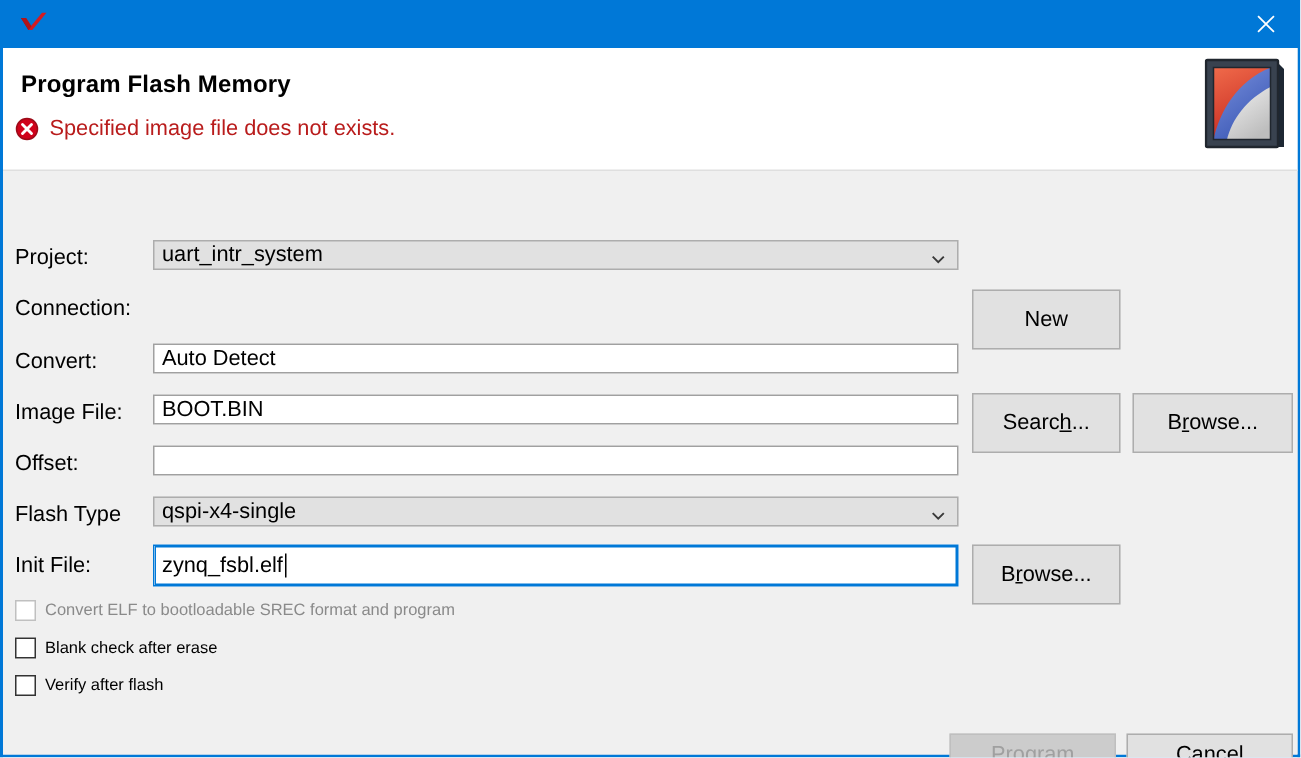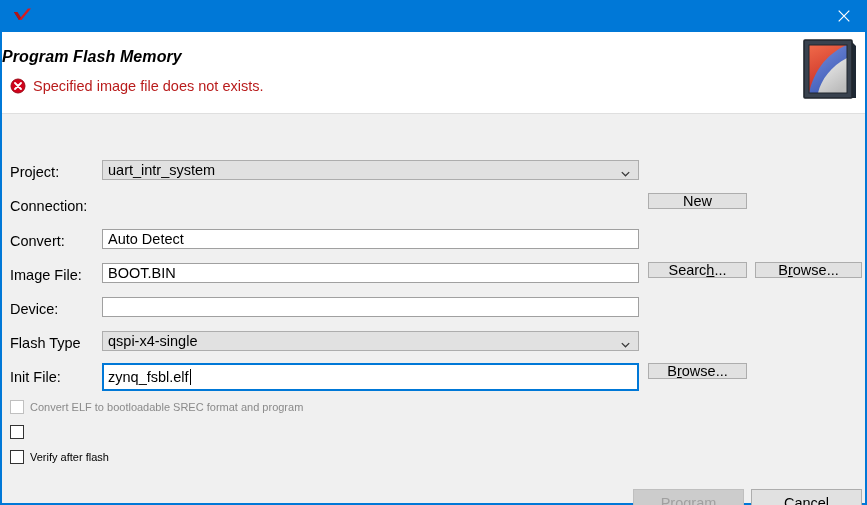--- a/index.html
+++ b/index.html
@@ -65,27 +65,26 @@
   .header {
     position: absolute;
     left: 0; top: 0;
     right: 0;
     height: 81px;
     background: #ffffff;
     border-bottom: 1px solid #dfdfdf;
   }
   .header-title {
     position: absolute;
-    left: 0;
+    left: 12px;
     top: 16px;
     font-size: 16px;
     font-weight: bold;
     color: #000000;
     letter-spacing: 0.1px;
-    font-style: italic;
   }
   .header-msg-row {
     position: absolute;
     left: 8px;
     top: 46px;
     display: flex;
     align-items: center;
   }
   .error-icon {
     width: 16px;
@@ -162,21 +161,21 @@
     transform: translateY(-50%);
     width: 9px;
     height: 9px;
     pointer-events: none;
   }
 
   
   .btn {
     position: absolute;
     box-sizing: border-box;
-    height: 16px;
+    height: 40px;
     background: #e1e1e1;
     border: 1px solid #adadad;
     font-family: "Liberation Sans", sans-serif;
     font-size: 14.5px;
     color: #000000;
     display: flex;
     align-items: center;
     justify-content: center;
     cursor: default;
     padding: 0;
@@ -303,21 +302,21 @@
       <div class="inp" style="left:100px; top:149px; width:537px;">
         <span>BOOT.BIN</span>
       </div>
       <button class="btn" style="left:646px; top:148px; width:99px;">
         <span><span>Searc</span><span class="mn">h</span><span>...</span></span>
       </button>
       <button class="btn" style="left:753px; top:148px; width:107px;">
         <span><span>B</span><span class="mn">r</span><span>owse...</span></span>
       </button>
 
-      <div class="fld-label" style="top:187px;">Device:</div>
+      <div class="fld-label" style="top:187px;">Offset:</div>
       <div class="inp" style="left:100px; top:183px; width:537px;">
         <span></span>
       </div>
 
       <div class="fld-label" style="top:221px;">Flash Type</div>
       <div class="inp combo" style="left:100px; top:217px; width:537px;">
         <span>qspi-x4-single</span>
         <span class="chev">
           <svg width="9" height="9" viewBox="0 0 9 9">
               <path d="M0.8 2.6 L4.5 6.3 L8.2 2.6" stroke="#3a3a3a" stroke-width="1.3" fill="none"></path>
@@ -333,20 +332,21 @@
       <button class="btn" style="left:646px; top:249px; width:99px;">
         <span><span>B</span><span class="mn">r</span><span>owse...</span></span>
       </button>
 
       <div class="cbrow" style="top:283px;">
         <span class="cbox dis"></span>
         <span class="cblabel dis">Convert ELF to bootloadable SREC format and program</span>
       </div>
       <div class="cbrow" style="top:308px;">
         <span class="cbox"></span>
+        <span class="cblabel">Blank check after erase</span>
       </div>
       <div class="cbrow" style="top:333px;">
         <span class="cbox"></span>
         <span class="cblabel">Verify after flash</span>
       </div>
 
       <button class="btn disabled" style="left:631px; top:375px; width:111px; height:28px;">
         <span>Program</span>
       </button>
       <button class="btn" style="left:749px; top:375px; width:111px; height:28px;">

